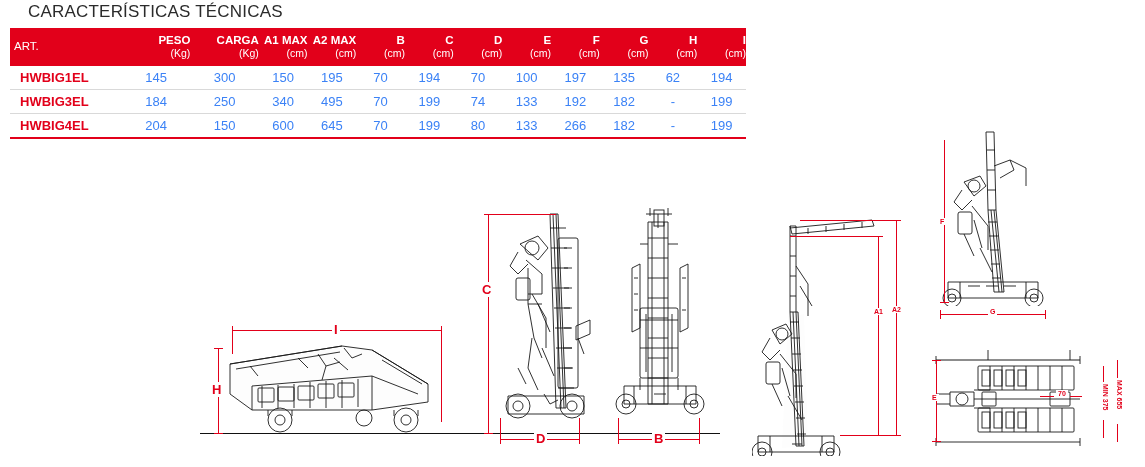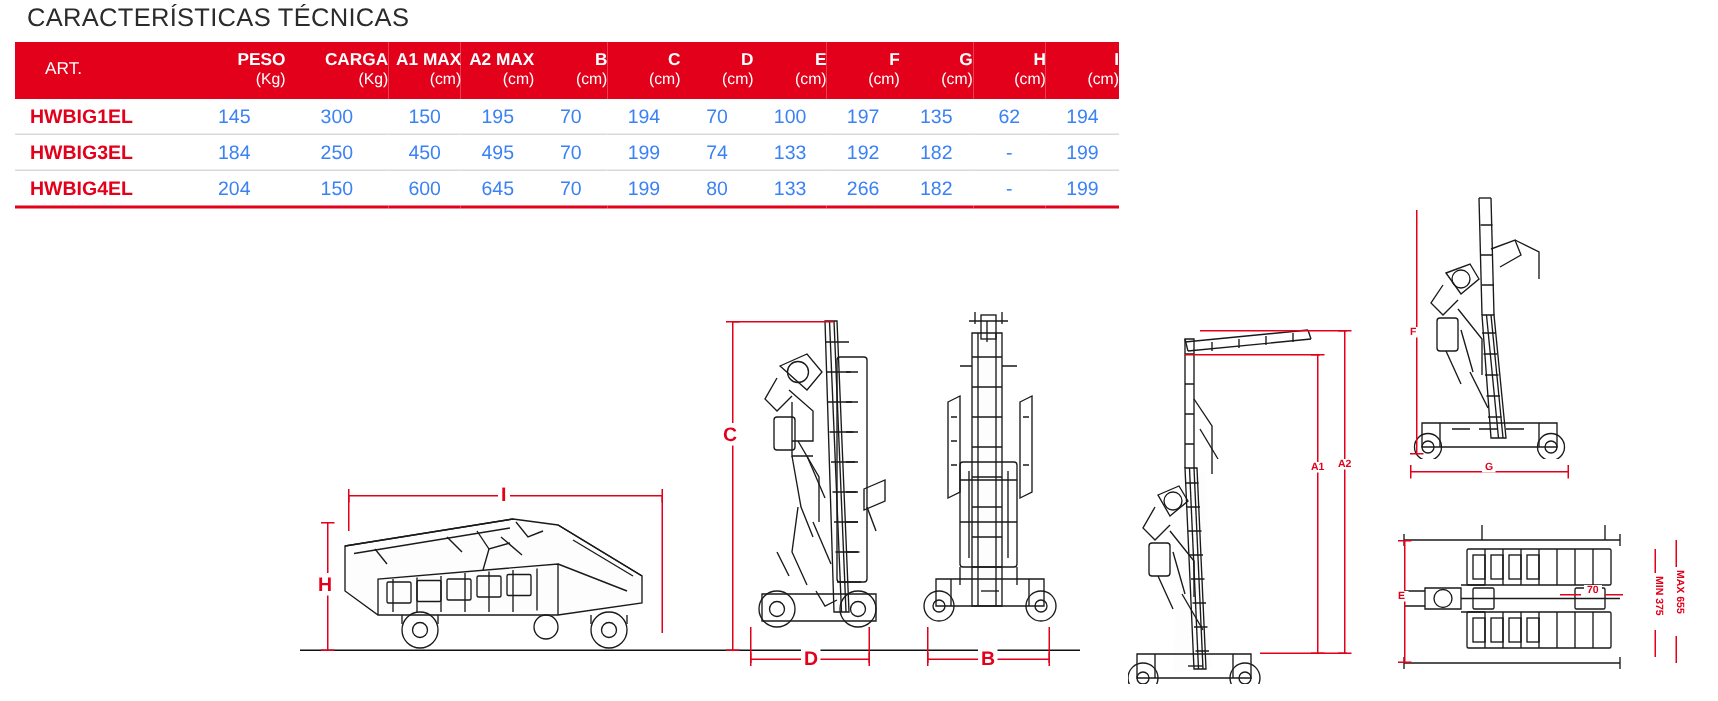--- a/index.html
+++ b/index.html
@@ -9,21 +9,21 @@
   }
   body {
     width: 1145px;
     height: 467px;
     position: relative;
     font-family: "Liberation Sans", sans-serif;
     overflow: hidden;
   }
   .page-title {
     position: absolute;
-    left: 18px;
+    left: 28px;
     top: 2px;
     font-size: 17px;
     color: #2b2b2b;
     letter-spacing: 0.2px;
     font-family: "Liberation Sans", sans-serif;
   }
   .spec-table-wrap {
     position: absolute;
     left: 10px;
     top: 28px;
@@ -40,21 +40,21 @@
     font-size: 11.5px;
     font-weight: bold;
     text-align: right;
     vertical-align: middle;
     padding: 6px 0 7px 0;
     line-height: 1.15;
     border: none;
   }
   table.spec thead th.art {
     text-align: left;
-    padding-left: 20px;
+    padding-left: 4px;
     font-weight: normal;
     font-size: 11.5px;
   }
   table.spec thead th .unit {
     display: block;
     font-weight: normal;
     font-size: 10.5px;
   }
   table.spec tbody td {
     font-size: 13px;
@@ -178,21 +178,21 @@
         <td>100</td>
         <td>197</td>
         <td>135</td>
         <td>62</td>
         <td>194</td>
       </tr>
       <tr>
         <td class="art">HWBIG3EL</td>
         <td>184</td>
         <td>250</td>
-        <td>450</td>
+        <td>340</td>
         <td>495</td>
         <td>70</td>
         <td>199</td>
         <td>74</td>
         <td>133</td>
         <td>192</td>
         <td>182</td>
         <td>-</td>
         <td>199</td>
       </tr>

